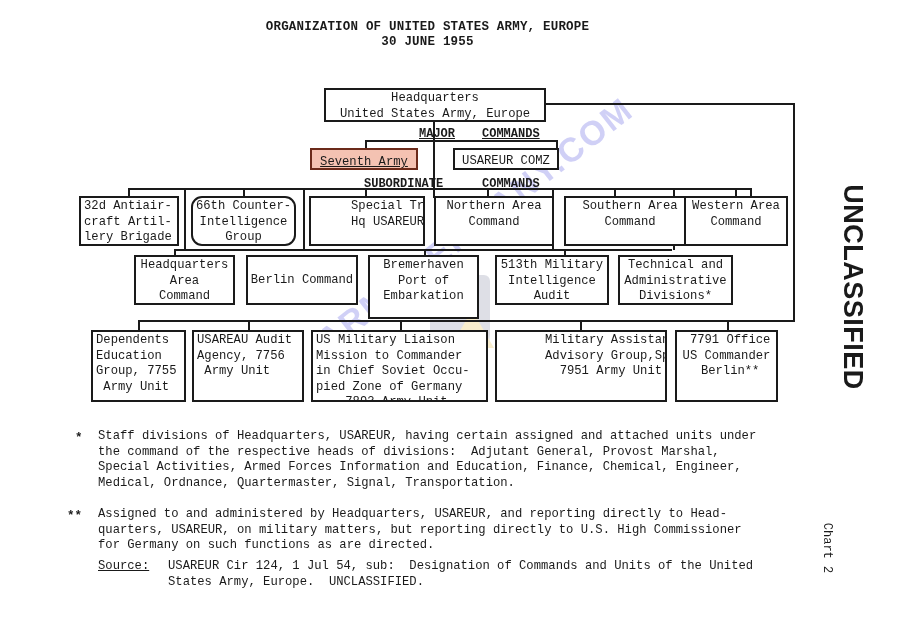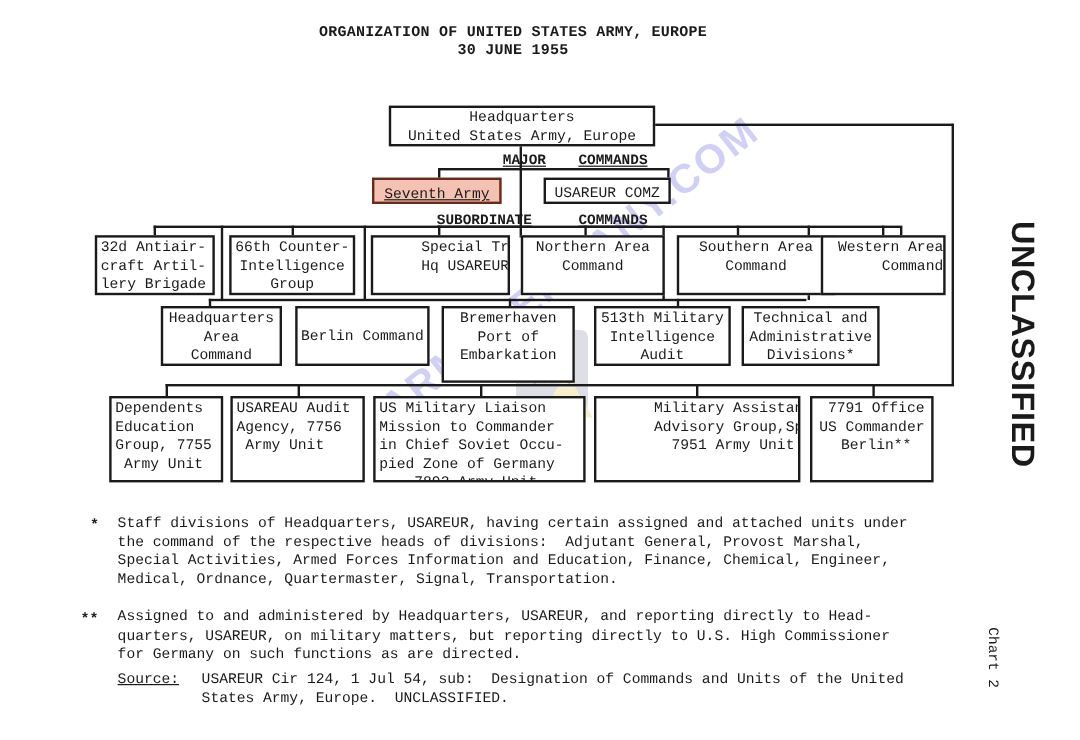--- a/index.html
+++ b/index.html
@@ -82,30 +82,30 @@
 <div class="lbl" style="left:325px; top:177px;text-align:right;">SUBORDINATE</div>
 <div class="lbl" style="left:443px; top:177px;">COMMANDS</div>
 <div class="lbl" style="left:403px; top:309px;">UNITS</div>
 
 <div class="box hl" style="left:310px; top:148px; width:108px; height:22px; padding-top:5px; text-decoration:underline;">Seventh Army</div>
 <div class="box" style="left:453px; top:148px; width:106px; height:22px; padding-top:4px;">USAREUR COMZ</div>
 
 <div class="box left" style="left:79px; top:196px; width:100px; height:50px;">32d Antiair-
 craft Artil-
 lery Brigade</div>
-<div class="box" style="left:191px; top:196px; width:105px; height:50px;">66th Counter-
+<div class="box" style="left:191px; top:196px; width:105px; height:50px;border-radius:11px;">66th Counter-
 Intelligence
 Group</div>
 <div class="box" style="left:309px; top:196px; width:116px; height:50px;padding-left:40px;">Special Troops
 Hq USAREUR</div>
 <div class="box" style="left:434px; top:196px; width:120px; height:50px;">Northern Area
 Command</div>
 <div class="box" style="left:564px; top:196px; width:132px; height:50px;">Southern Area
 Command</div>
-<div class="box" style="left:684px; top:196px; width:104px; height:50px;text-align:right;">Western Area
+<div class="box" style="left:684px; top:196px; width:104px; height:50px;">Western Area
 Command</div>
 
 <div class="box" style="left:134px; top:255px; width:101px; height:50px;">Headquarters
 Area
 Command</div>
 <div class="box" style="left:246px; top:255px; width:112px; height:50px; padding-top:16px;">Berlin Command</div>
 <div class="box" style="left:368px; top:255px; width:111px; height:64px;">Bremerhaven
 Port of
 Embarkation</div>
 <div class="box" style="left:495px; top:255px; width:114px; height:50px;">513th Military

